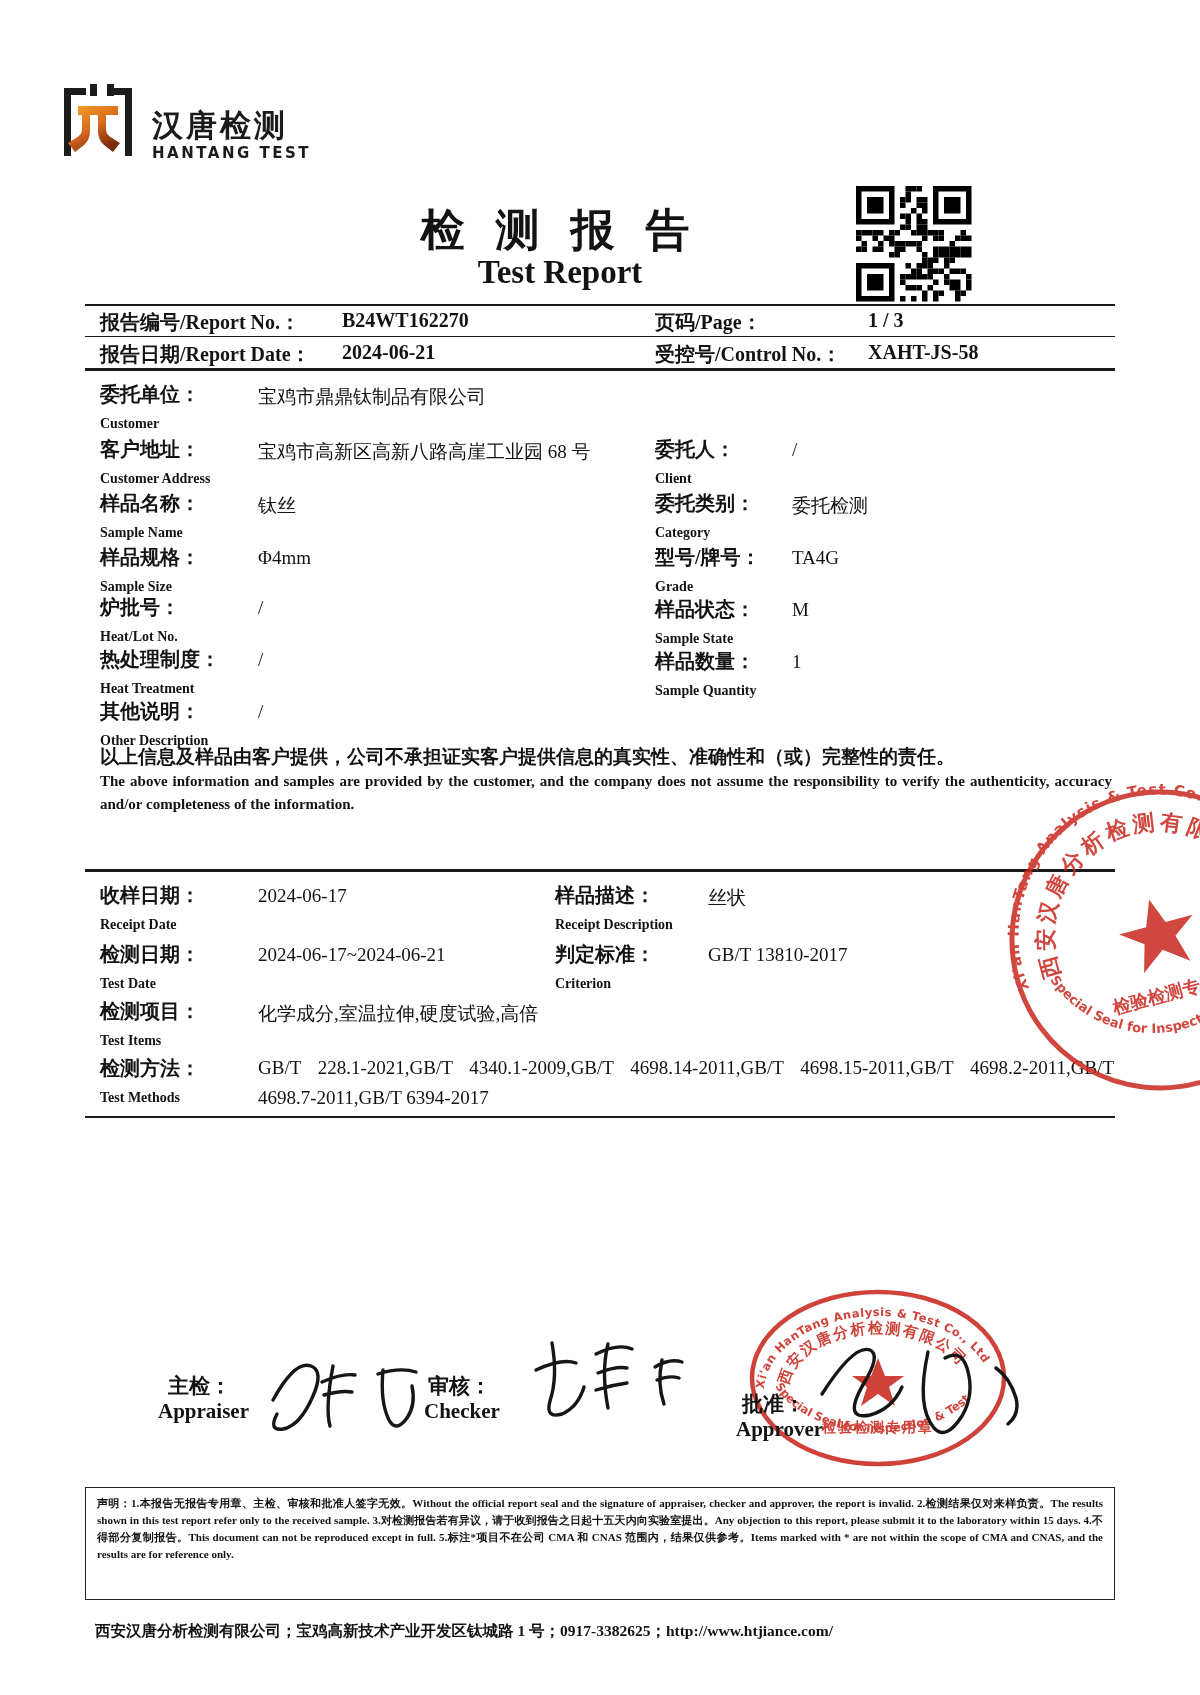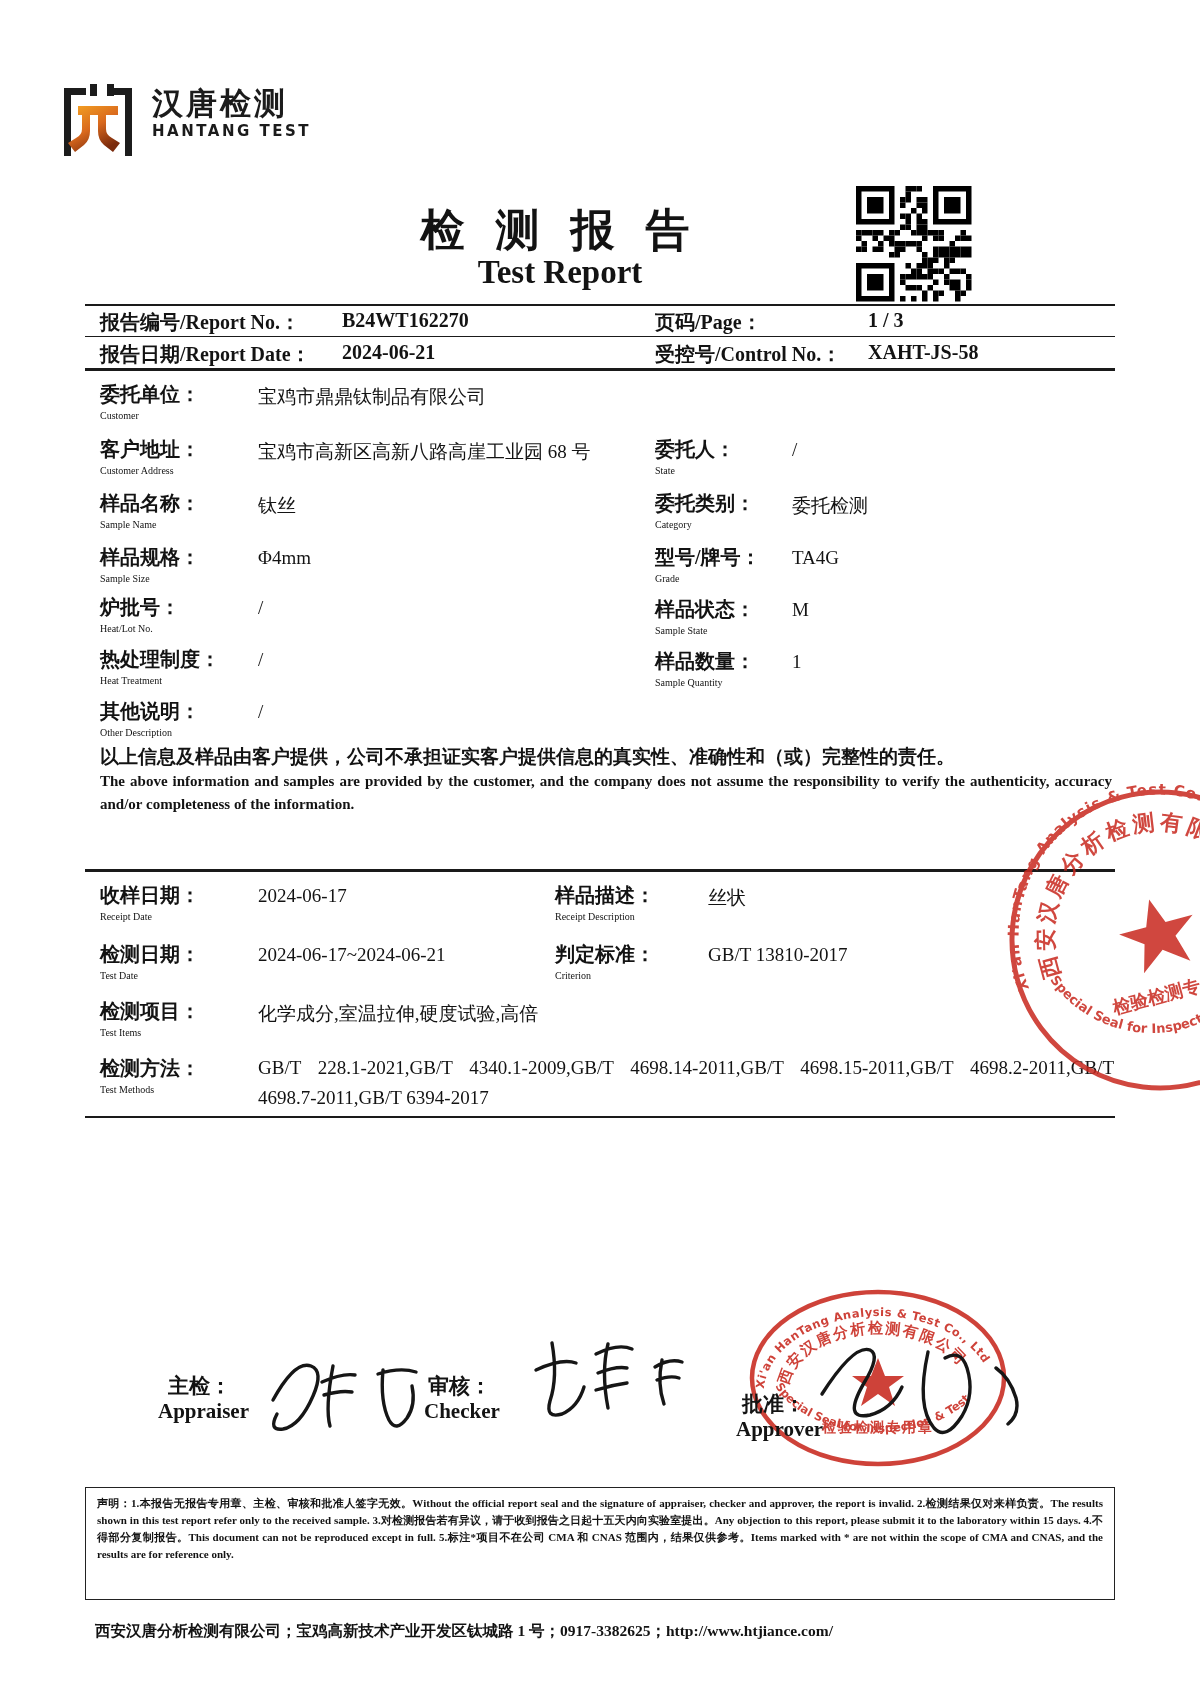--- a/index.html
+++ b/index.html
@@ -1,39 +1,39 @@
 <!DOCTYPE html>
 <html><head>
 <meta charset="utf-8">
 <style>
   *{margin:0;padding:0;box-sizing:border-box}
   html,body{background:#ededed}
   body{font-family:"Liberation Serif","DejaVu Serif",serif;color:#131313}
   #page{position:relative;width:1200px;height:1695px;margin:0 auto;background:#fff;overflow:hidden}
 
   
-  #logo{position:absolute;left:60px;top:82px;display:flex;align-items:flex-start}
+  #logo{position:absolute;left:60px;top:82px;display:flex;align-items:flex-end}
   #logo-text{margin-left:16px;padding-top:4px}
   .logo-cn{font-family:"DejaVu Sans","Liberation Sans",sans-serif;font-weight:700;font-size:31px;letter-spacing:3px;color:#1b1b1b;line-height:1.15}
   .logo-en{font-family:"DejaVu Sans","Liberation Sans",sans-serif;font-weight:700;font-size:15px;letter-spacing:2.5px;color:#1b1b1b;}
 
   
   #title-cn{position:absolute;left:0;top:201px;width:1120px;text-align:center;font-size:44px;font-weight:700;letter-spacing:10px;white-space:pre}
   #title-en{position:absolute;left:0;top:254px;width:1120px;text-align:center;font-size:33px;font-weight:700}
 
   
   .hline{position:absolute;left:85px;width:1030px;background:#1a1a1a}
 
   
   .meta{position:absolute;font-weight:700;font-size:20px;white-space:nowrap}
 
   
   .field{position:absolute;white-space:nowrap}
   .cn{font-weight:700;font-size:20px;line-height:1.1}
-  .en{font-weight:400;font-size:10px;margin-top:5px}
+  .en{font-weight:700;font-size:14px;margin-top:11px}
   .val{position:absolute;font-size:19px;white-space:nowrap}
   .val-wrap{position:absolute;font-size:19px;white-space:normal;text-align:justify;line-height:1.6}
 
   
   #disc-cn{position:absolute;left:100px;top:744px;width:1010px;font-weight:700;font-size:19px;white-space:nowrap}
   #disc-en{position:absolute;left:100px;top:770px;width:1012px;font-weight:700;font-size:15px;line-height:1.5;text-align:justify}
 
   
   .sig-label{position:absolute;font-weight:700;font-size:21px;white-space:nowrap;z-index:6}
   .sig-sub{position:absolute;font-weight:700;font-size:21px;white-space:nowrap;z-index:6}
@@ -245,21 +245,21 @@
   <div class="val" style="left:258px;top:384px">宝鸡市鼎鼎钛制品有限公司</div>
 
   <div class="field" style="left:100px;top:438px">
     <div class="cn">客户地址：</div>
     <div class="en">Customer Address</div>
   </div>
   <div class="val" style="left:258px;top:439px">宝鸡市高新区高新八路高崖工业园 68 号</div>
 
   <div class="field" style="left:655px;top:438px">
     <div class="cn">委托人：</div>
-    <div class="en">State</div>
+    <div class="en">Client</div>
   </div>
   <div class="val" style="left:792px;top:439px">/</div>
 
   <div class="field" style="left:100px;top:492px">
     <div class="cn">样品名称：</div>
     <div class="en">Sample Name</div>
   </div>
   <div class="val" style="left:258px;top:493px">钛丝</div>
 
   <div class="field" style="left:655px;top:492px">

